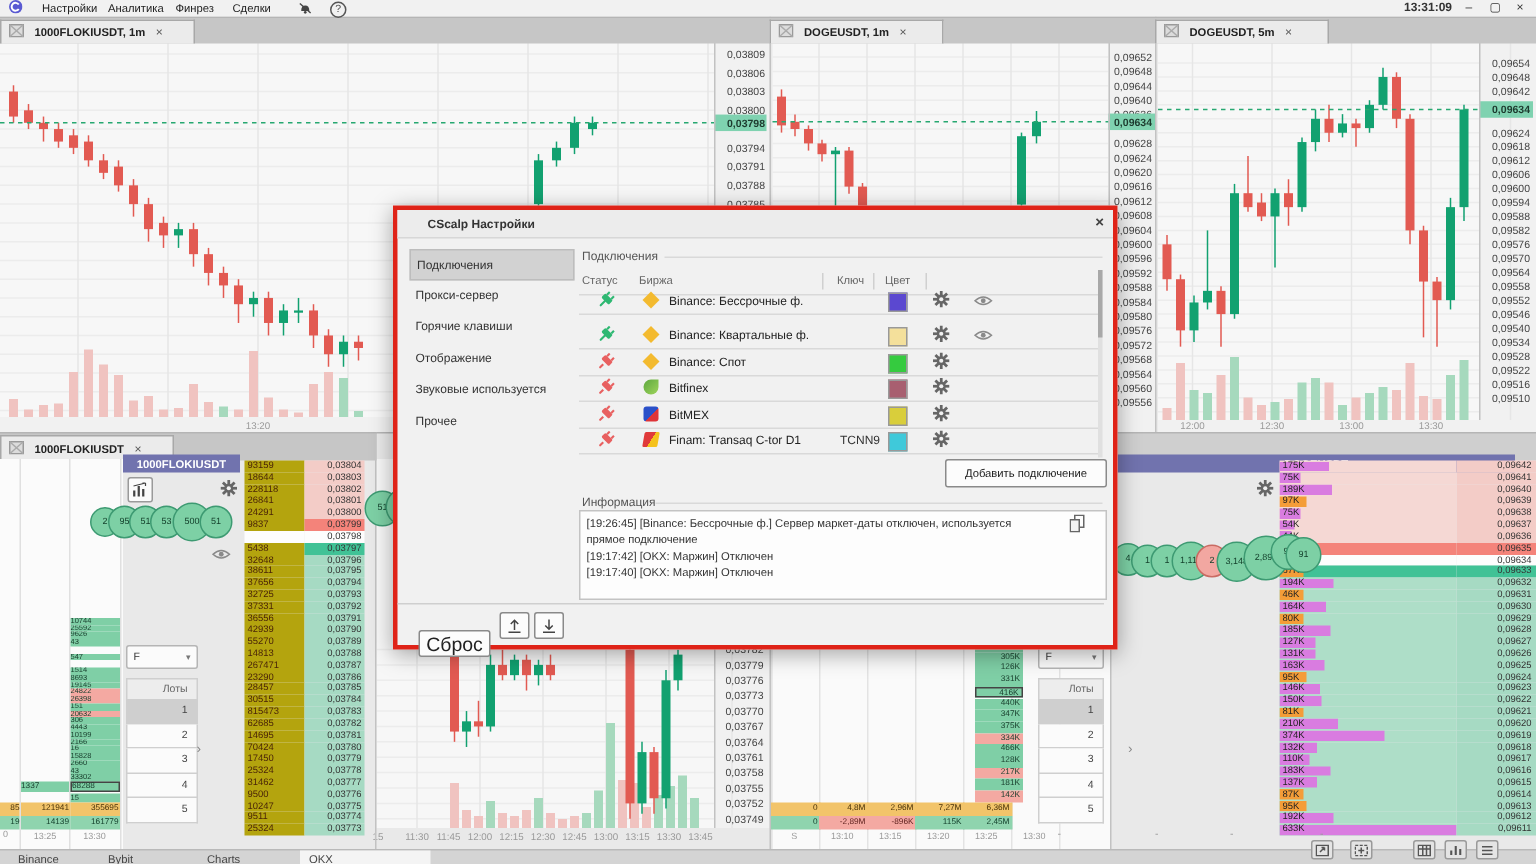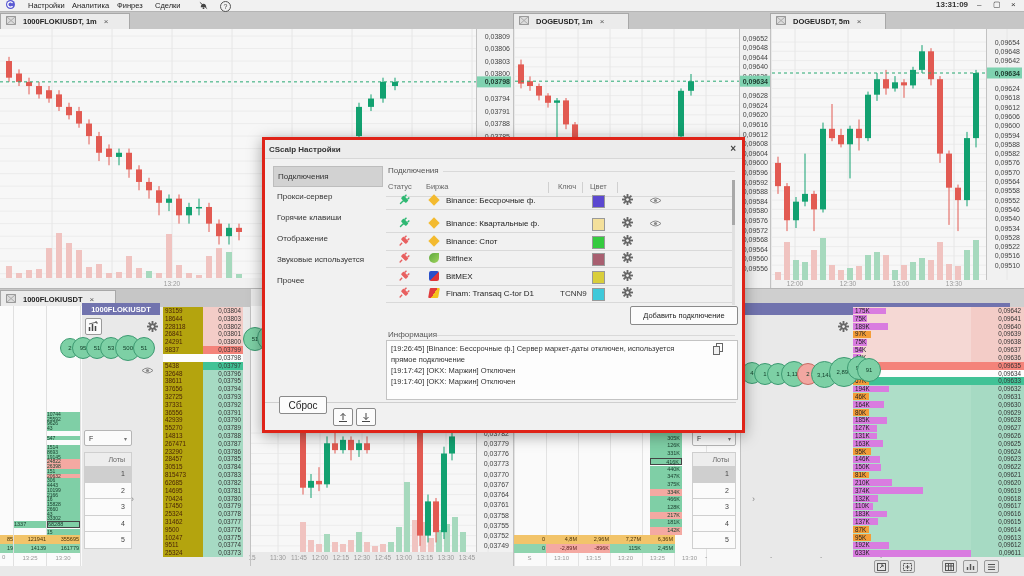--- a/index.html
+++ b/index.html
@@ -30,21 +30,21 @@
        display:flex;align-items:center;justify-content:center;font-size:6px;z-index:23;overflow:hidden;}
   .lots{z-index:25;font-size:7px;}
   .lots .fsel{height:14px;background:#fbfbfb;border:1px solid #b5b5b5;border-radius:2px;display:flex;align-items:center;justify-content:space-between;padding:0 4px;color:#333;}
   .lots .lhead{height:13px;display:flex;align-items:center;justify-content:flex-end;padding-right:6px;color:#666;background:#ededed;border:1px solid #cfcfcf;border-bottom:none;margin-top:6px;}
   .lots .lrow2{height:15.5px;background:#fbfbfb;border:1px solid #cfcfcf;border-top:none;display:flex;align-items:center;justify-content:flex-end;padding-right:6px;color:#444;}
   .lots .sel{background:#cfcfcf;}
   
   #dialog{left:262px;top:137px;width:477px;height:290px;border:3px solid #df2318;background:#f1f1f1;
           z-index:50;box-shadow:0 3px 14px rgba(0,0,0,.35);font-size:8px;}
   #dlg-title{position:absolute;left:0;top:0;right:0;height:18px;background:#ececec;border-bottom:1px solid #d7d7d7;
-             display:flex;align-items:center;padding:0 4px;font-weight:bold;color:#333;}
+             display:flex;align-items:center;padding:0 20px;font-weight:bold;color:#333;}
   #dlg-close{position:absolute;right:6px;top:3px;font-size:10px;color:#444;}
   .side-item{position:absolute;left:8px;width:104px;height:19px;display:flex;align-items:center;padding-left:4px;color:#333;}
   .side-sel{background:#d2d2d2;border:1px solid #bdbdbd;}
   .legend{position:absolute;color:#555;}
   .legend:after{content:"";}
   .hline{position:absolute;height:1px;background:#d9d9d9;}
   .thead{position:absolute;color:#666;font-size:7.5px;}
   .vsep{position:absolute;width:1px;background:#d0d0d0;}
   .trow-name{color:#222;}
   .swatch{position:absolute;width:11px;height:11px;border:1px solid #999;}
@@ -1300,38 +1300,44 @@
         <div>[19:17:42] [OKX: Маржин] Отключен</div>
         <div>[19:17:40] [OKX: Маржин] Отключен</div>
       </div>
     <span class="abs" style="left:448px;top:203px">
       <svg width="11" height="12">
           <rect x="3.5" y="0.5" width="6" height="8" fill="none" stroke="#666"></rect>
           <rect x="0.5" y="3.5" width="6" height="8" fill="#f1f1f1" stroke="#666"></rect>
         </svg>
     </span>
     <div class="hline" style="left:0;top:262px;width:471px;background:#cfcfcf"></div>
-    <div class="btn" style="left:14px;top:256px;width:46px;height:16px;font-size:10px">
+    <div class="btn" style="left:14px;top:280px;width:46px;height:16px;font-size:13px">
         <span>Сброс</span>
       </div>
     <div class="btn" style="left:68px;top:268px;width:18px;height:16px">
       <svg width="10" height="10">
           <path d="M5 8V1.5 M2.5 4 L5 1.5 L7.5 4 M1 9.5 H9" stroke="#444" fill="none"></path>
         </svg>
     </div>
     <div class="btn" style="left:91px;top:268px;width:18px;height:16px">
       <svg width="10" height="10">
           <path d="M5 1V7.5 M2.5 5 L5 7.5 L7.5 5 M1 9.5 H9" stroke="#444" fill="none"></path>
         </svg>
     </div>
     <div class="abs" style="left:467px;top:40px;width:3px;height:125px;background:#e0e0e0">
       <div style="width:3px;height:45px;background:#a8a8a8"></div>
     </div>
   </div>
 
+  <div class="abs" id="statusbar">
+      <div class="sbtab" style="left: 6px;">Binance</div>
+      <div class="sbtab" style="left: 66px;">Bybit</div>
+      <div class="sbtab" style="left: 132px;">Charts</div>
+      <div class="sbtab active" style="left: 200px; width: 75px;">OKX</div>
+    </div>
 <div class="abs miniicon" style="left: 874px; top: 560px;">
       <svg width="9" height="8">
         <rect x="0.5" y="0.5" width="8" height="7" fill="none" stroke="#555"></rect>
         <path d="M3 5 L6 2 M6 2 H4 M6 2 V4" stroke="#555" fill="none"></path>
       </svg>
     </div>
     <div class="abs miniicon" style="left: 900px; top: 560px;">
       <svg width="9" height="8">
         <rect x="0.5" y="0.5" width="8" height="7" fill="none" stroke="#555" stroke-dasharray="2,1"></rect>
         <path d="M4.5 2V6 M2.5 4H6.5" stroke="#555"></path>

